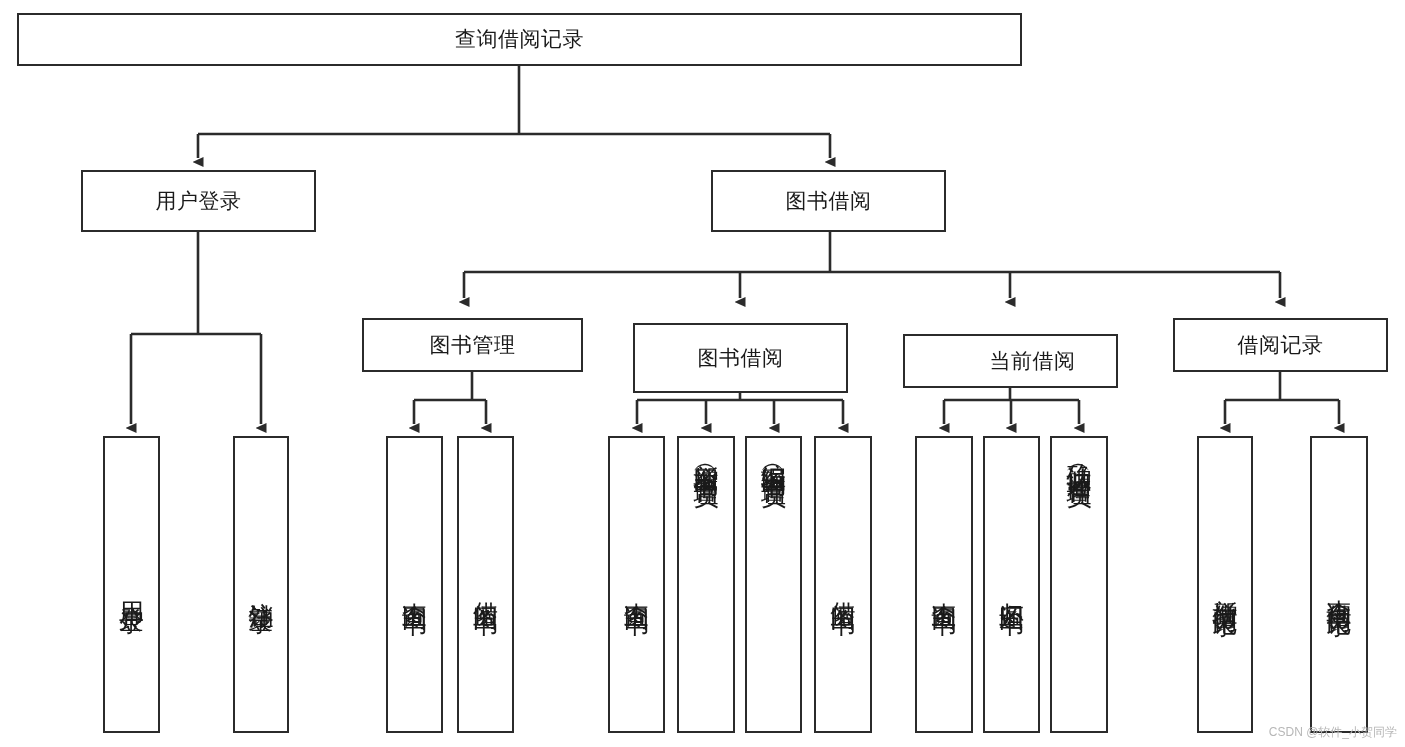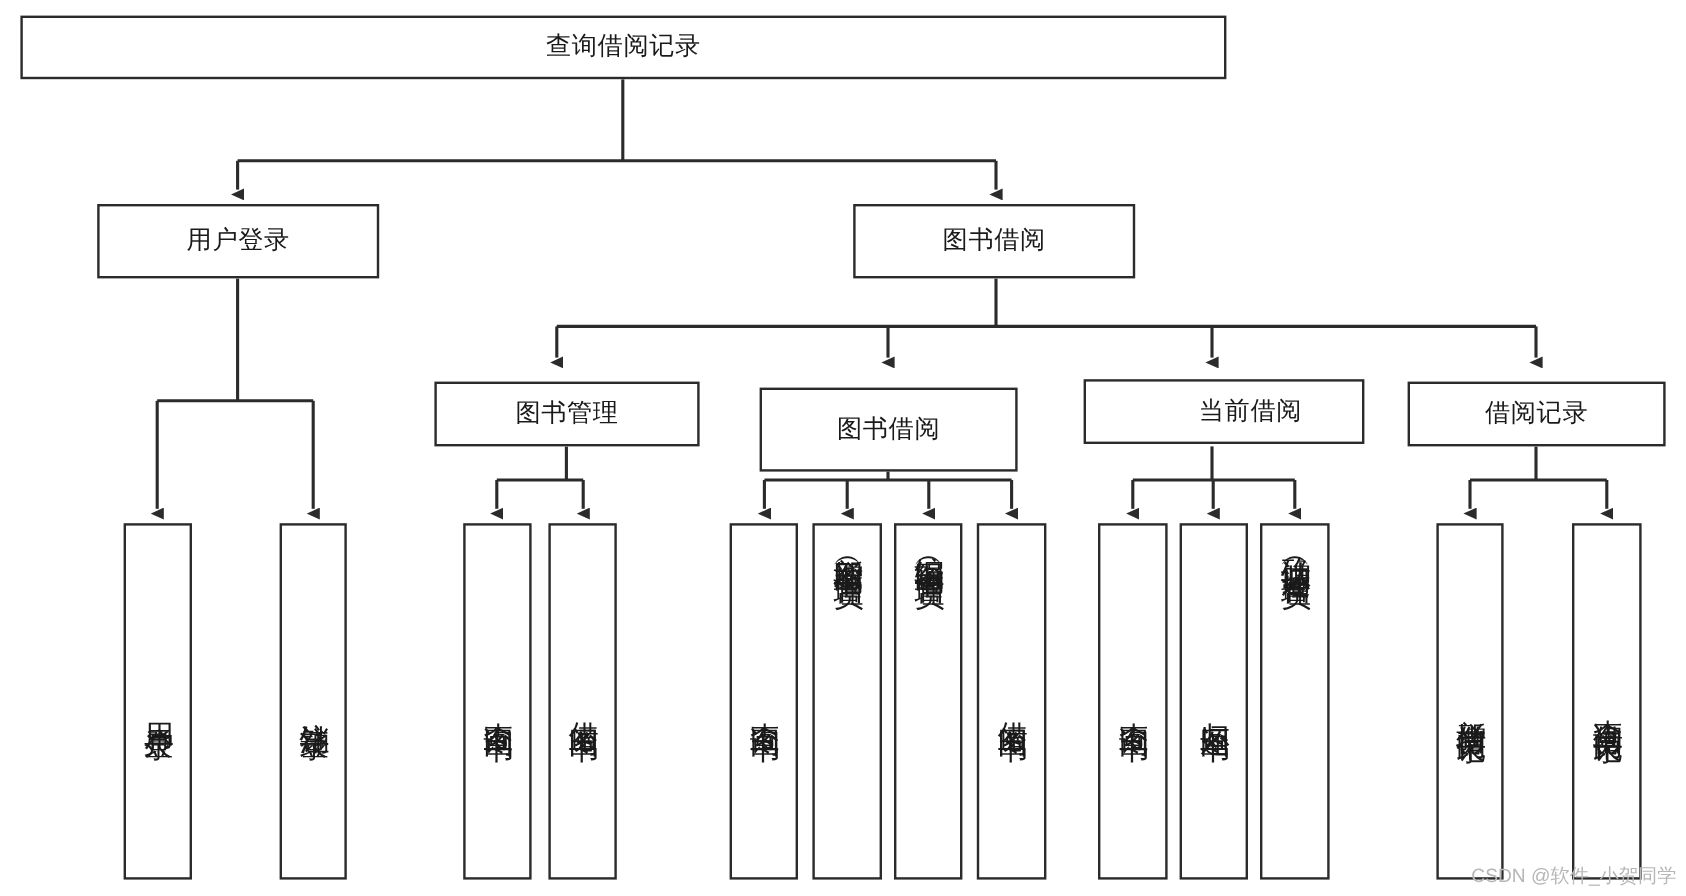--- a/index.html
+++ b/index.html
@@ -54,21 +54,21 @@
     letter-spacing: 3px;
     line-height: 1;
   }
   .node.vertical.center .label {
     margin: auto 0;
   }
   #watermark {
     position: absolute;
     right: 8px;
     bottom: 6px;
-    font-size: 16px;
+    font-size: 12px;
     color: #b7b7b7;
     z-index: 5;
     white-space: nowrap;
     font-family: "Liberation Sans", "DejaVu Sans", sans-serif;
   }
 </style>
 </head>
 <body>
 
 <div id="diagram-root">
@@ -137,21 +137,21 @@
   </div>
 
   <div class="node horizontal" style="left:362px; top:318px; width:221px; height:54px;">
     <span class="label">图书管理</span>
   </div>
 
   <div class="node horizontal" style="left:633px; top:323px; width:215px; height:70px;">
     <span class="label">图书借阅</span>
   </div>
 
-  <div class="node horizontal" style="left:903px; top:316px; width:234px; height:54px;padding-left:44px;">
+  <div class="node horizontal" style="left:903px; top:334px; width:215px; height:54px;padding-left:44px;">
     <span class="label">当前借阅</span>
   </div>
 
   <div class="node horizontal" style="left:1173px; top:318px; width:215px; height:54px;">
     <span class="label">借阅记录</span>
   </div>
 
   <div class="node vertical center" style="left:103px; top:436px; width:57px; height:297px;">
     <span class="label">用户登录</span>
   </div>

